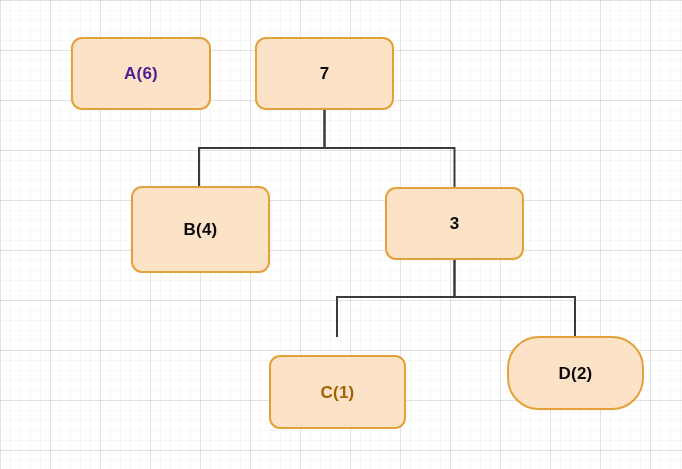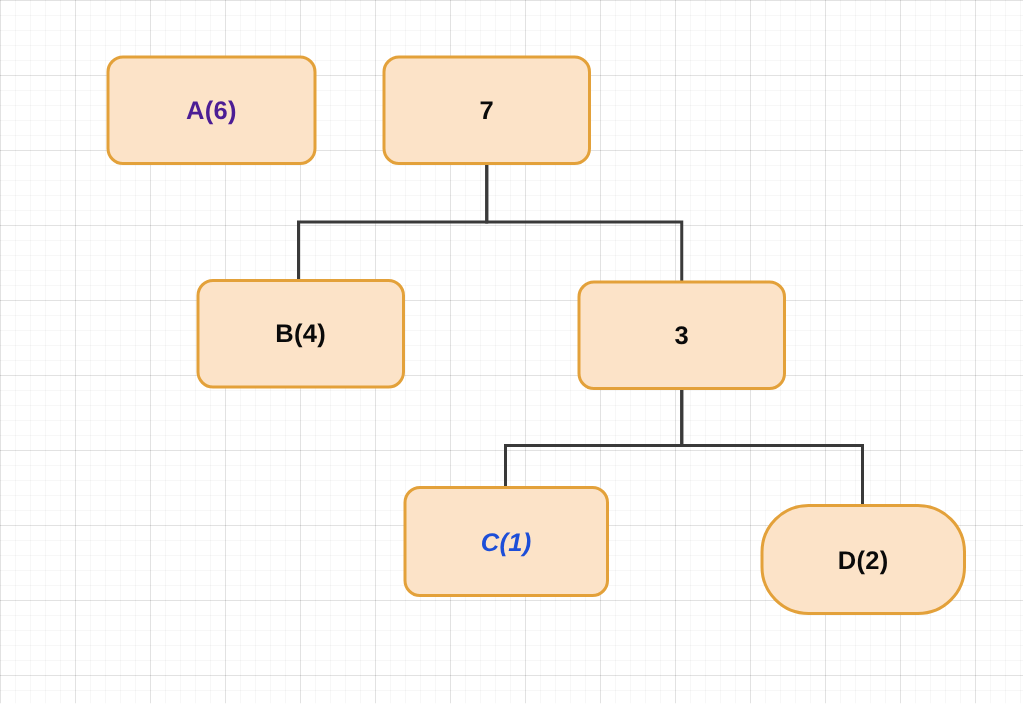--- a/index.html
+++ b/index.html
@@ -65,27 +65,27 @@
       </g>
   </svg>
 
   <div id="nodes">
       <div class="node" style="left: 30px; top: 37px; width: 140px; height: 73px; background: rgb(252, 227, 200); border-color: rgb(227, 161, 58); color: #4c1d95; margin-left: 41px;">
         <span class="node-label">A(6)</span>
       </div>
       <div class="node" style="left: 255px; top: 37px; width: 139px; height: 73px; background: rgb(252, 227, 200); border-color: rgb(227, 161, 58); color: rgb(10, 10, 10);">
         <span class="node-label">7</span>
       </div>
-      <div class="node" style="left: 131px; top: 186px; width: 139px; height: 73px; background: rgb(252, 227, 200); border-color: rgb(227, 161, 58); color: rgb(10, 10, 10);">
+      <div class="node" style="left: 131px; top: 186px; width: 139px; height: 87px; background: rgb(252, 227, 200); border-color: rgb(227, 161, 58); color: rgb(10, 10, 10);">
         <span class="node-label">B(4)</span>
       </div>
       <div class="node" style="left: 385px; top: 187px; width: 139px; height: 73px; background: rgb(252, 227, 200); border-color: rgb(227, 161, 58); color: rgb(10, 10, 10);">
         <span class="node-label">3</span>
       </div>
-      <div class="node" style="left: 269px; top: 324px; width: 137px; height: 74px; background: rgb(252, 227, 200); border-color: rgb(227, 161, 58); color: #1d4ed8; font-style: italic;">
+      <div class="node" style="left: 269px; top: 355px; width: 137px; height: 74px; background: rgb(252, 227, 200); border-color: rgb(227, 161, 58); color: #a16207;">
         <span class="node-label">C(1)</span>
       </div>
       <div class="node" style="left: 507px; top: 336px; width: 137px; height: 74px; background: rgb(252, 227, 200); border-color: rgb(227, 161, 58); color: rgb(10, 10, 10); border-radius: 32px;">
         <span class="node-label">D(2)</span>
       </div>
     </div>
 
 </div>
 
 </body></html>

